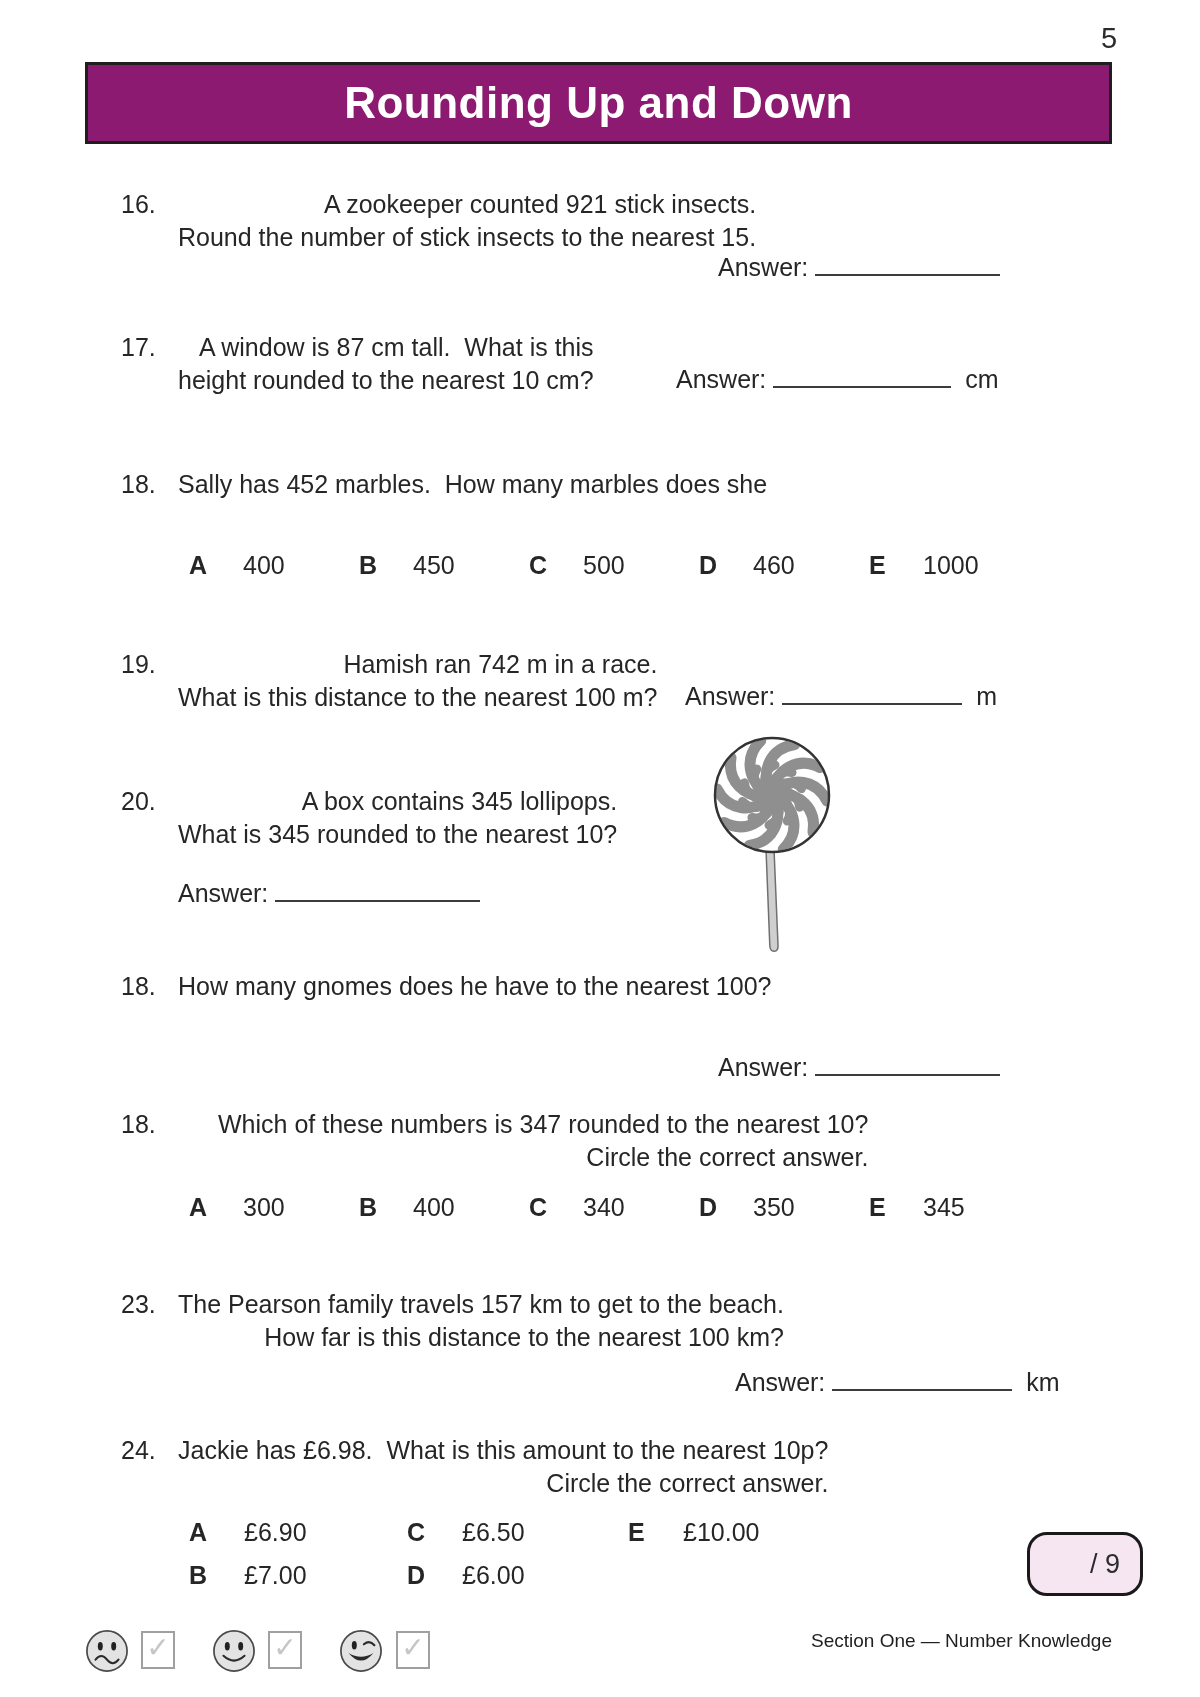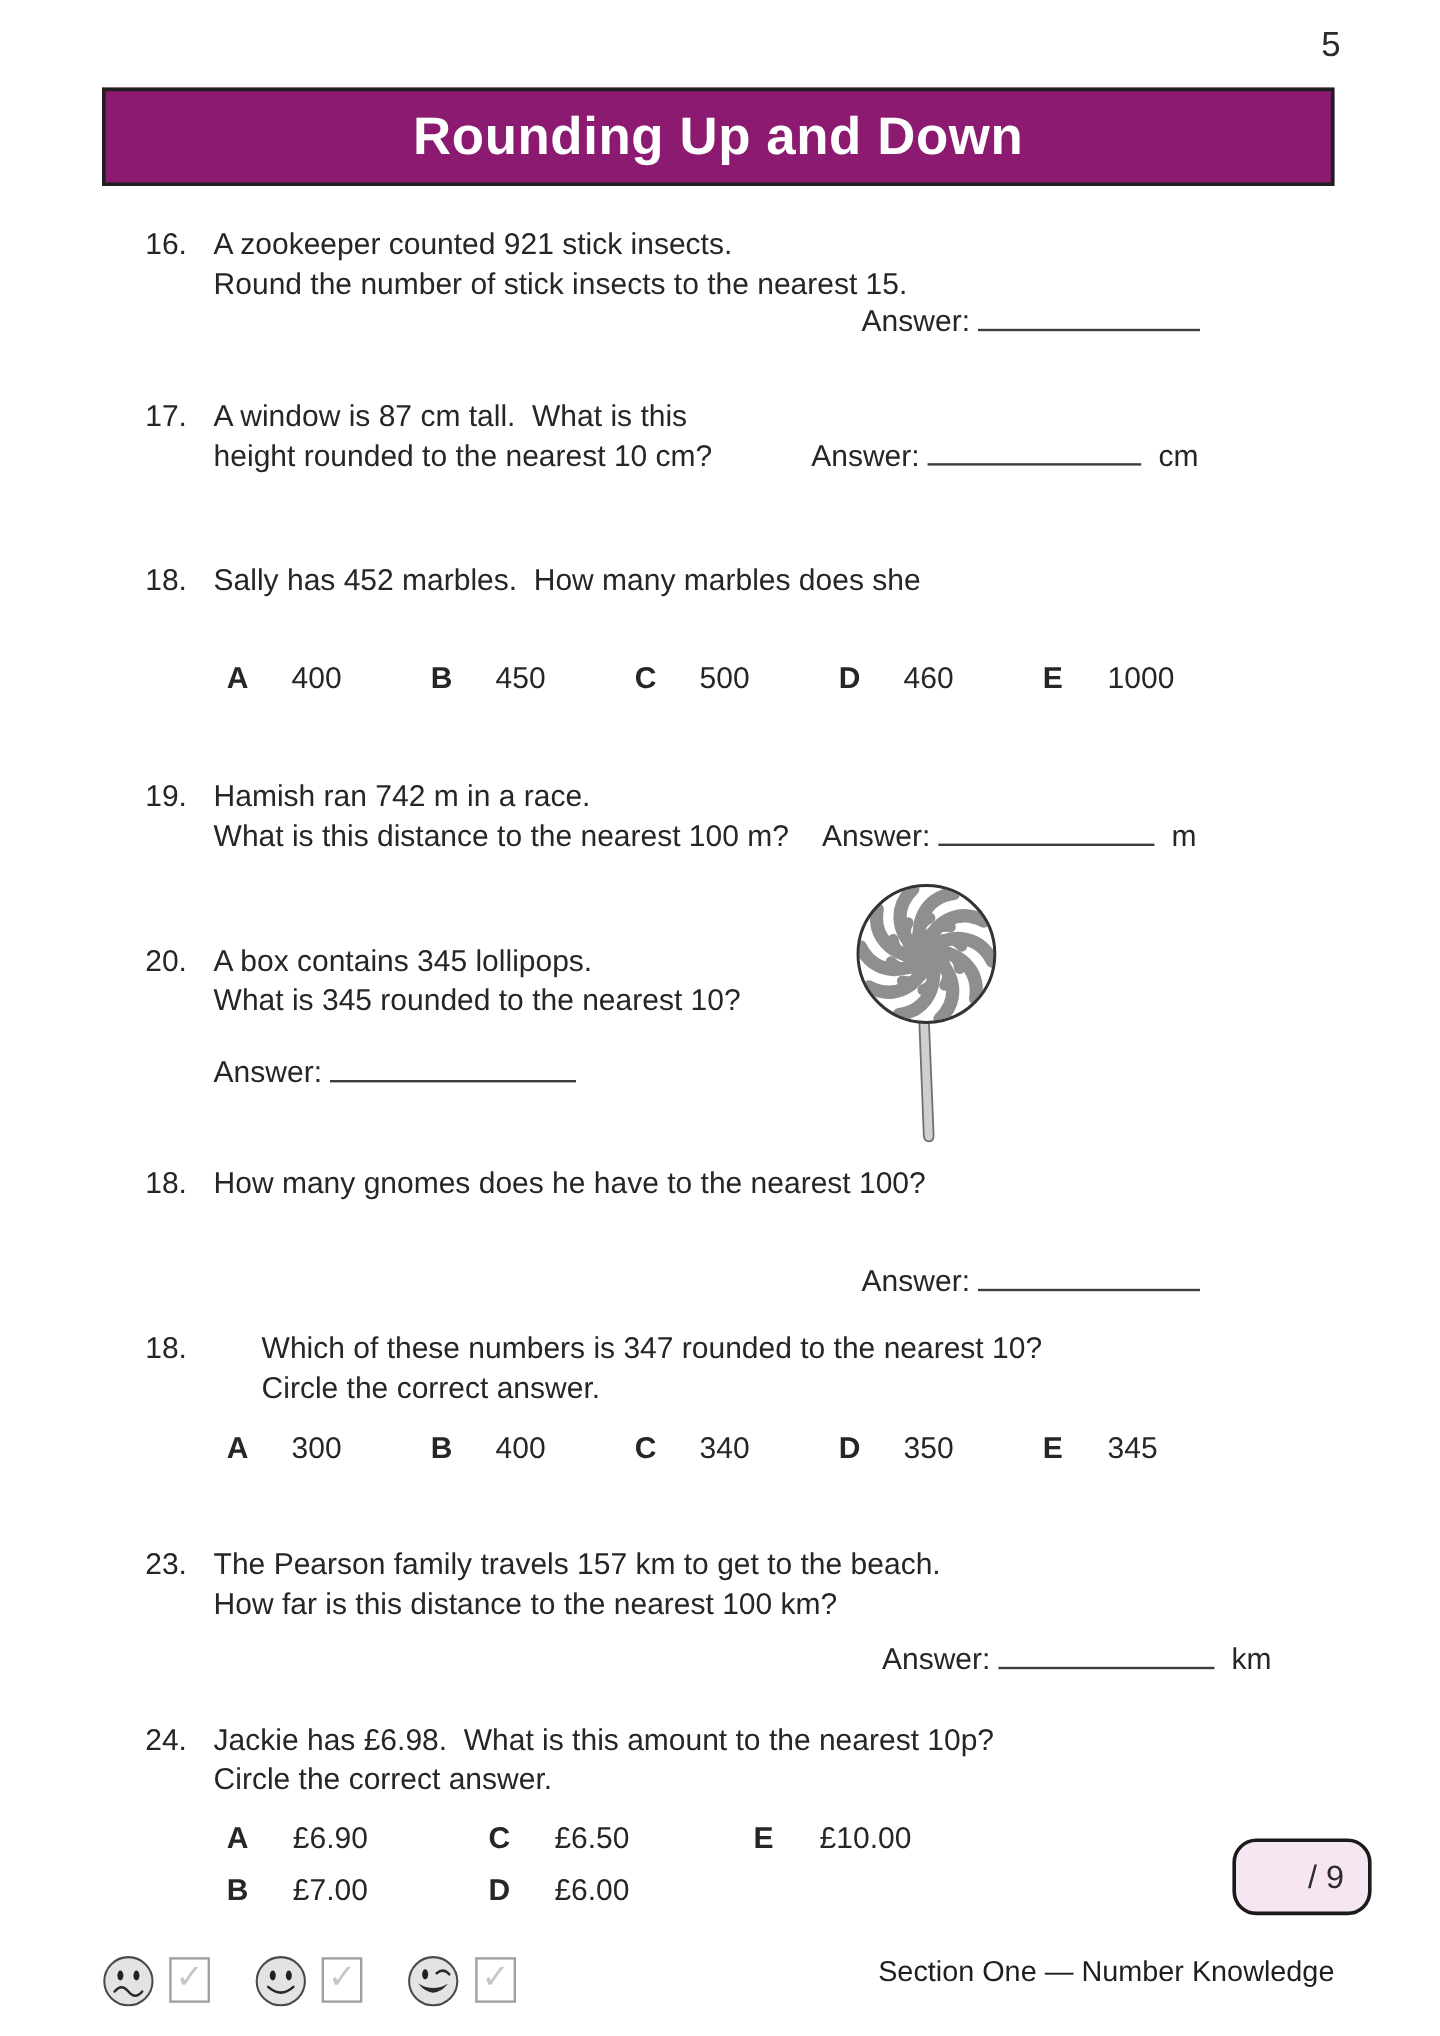--- a/index.html
+++ b/index.html
@@ -3,42 +3,42 @@
 <meta charset="utf-8">
 <style>
   html,body { margin:0; padding:0; background:#ffffff; }
   .page {
     position:relative; width:1200px; height:1697px; background:#ffffff;
     font-family:"Liberation Sans", sans-serif; color:#262626; overflow:hidden;
   }
   .abs { position:absolute; }
   .page-number { font-size:29px; color:#2b2b2b; }
   .banner {
-    left:85px; top:73px; width:1021px; height:76px;
+    left:85px; top:62px; width:1021px; height:76px;
     border:3px solid #1f1f1f; display:flex; align-items:center; justify-content:center;
   }
   .banner h1 { margin:0; font-size:44px; font-weight:700; letter-spacing:0.5px; color:#ffffff; }
   .qnum { position:absolute; left:121px; width:48px; font-size:25px; line-height:33px; }
-  .qtext { position:absolute; left:178px; font-size:25px; line-height:33px; }
+  .qtext { position:absolute; left:178px; font-size:25px; line-height:33px;text-align:right; }
   .qline { white-space:pre; }
   .answer-row { font-size:25px; white-space:nowrap; display:flex; align-items:baseline; }
   .uline { display:inline-block; height:24px; border-bottom:2px solid #3c3c3c; margin-left:7px; }
   .unit { margin-left:14px; }
   .choices { display:flex; }
   .choice { width:170px; display:flex; font-size:25px; }
   .choice .cl { width:54px; font-weight:700; }
   .choice24 { display:flex; font-size:25px; }
   .choice24 .cl { width:55px; font-weight:700; }
   .score-box {
     left:1027px; top:1532px; width:116px; height:64px; background:#F5E6F1;
     border:3px solid #1a1a1a; border-radius:20px;
     display:flex; align-items:center; justify-content:flex-end; box-sizing:border-box;
   }
   .score-box span { font-size:27px; color:#2b2b2b; padding-right:20px; }
-  .footer { font-size:24px; color:#1f1f1f; white-space:nowrap; }
+  .footer { font-size:19px; color:#1f1f1f; white-space:nowrap; }
   .checkbox {
     position:absolute; width:34px; height:38px; background:#ffffff; border:2px solid #a0a0a0;
     display:flex; align-items:center; justify-content:center; box-sizing:border-box;
   }
   .checkbox span { font-size:28px; color:#c6c6c6; line-height:1; transform:translateY(-2px); }
 </style>
 </head>
 <body>
 
 <div class="page">

